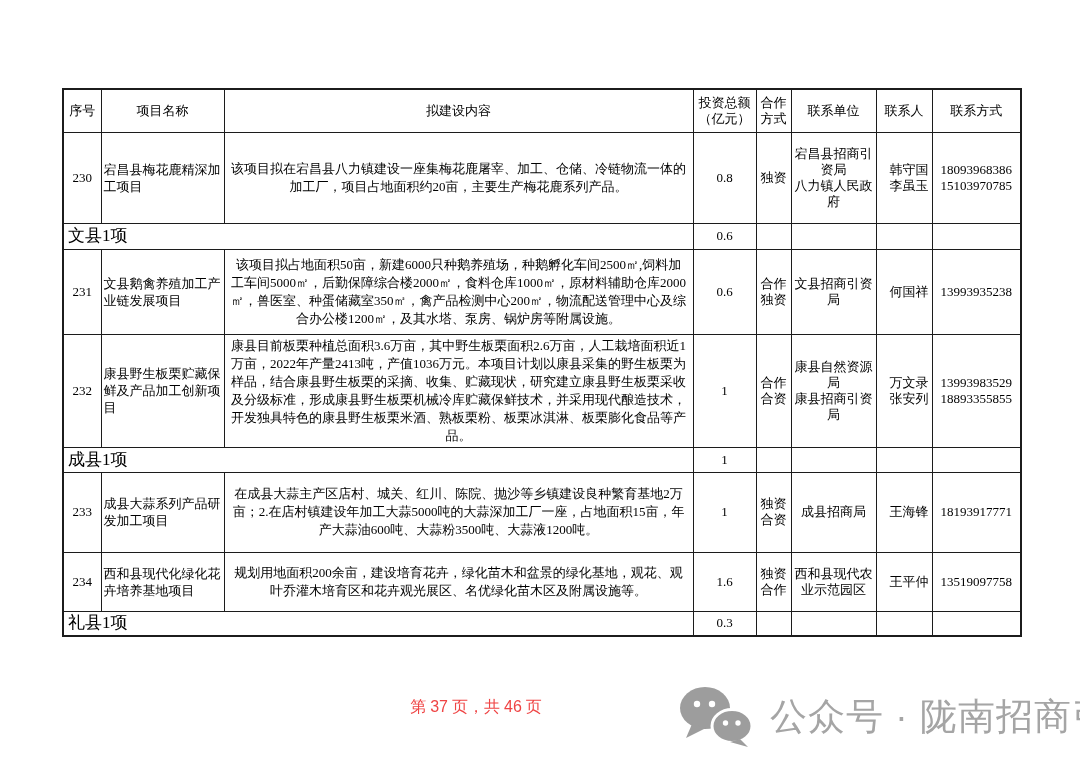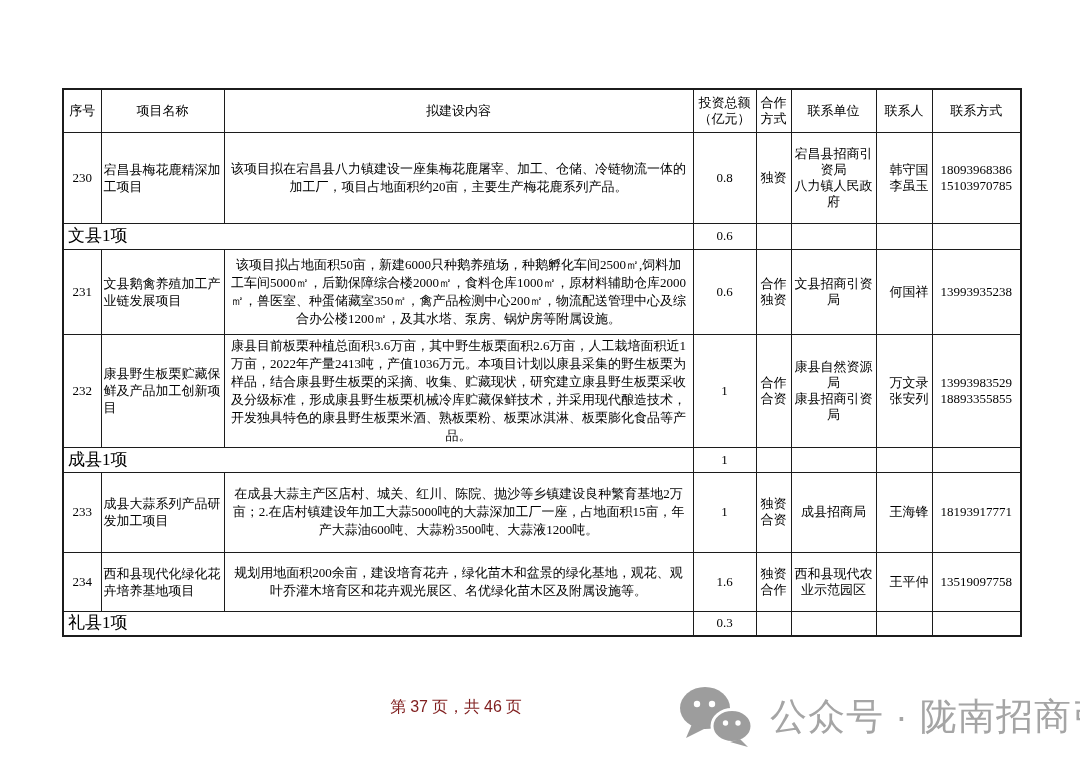--- a/index.html
+++ b/index.html
@@ -28,21 +28,21 @@
   td.c-content { text-align:center; padding:2px 5px; line-height:18px; }
   td.c-invest  { text-align:center; }
   td.c-coop    { text-align:center; padding:1px 1px; }
   td.c-unit    { text-align:center; padding:13px 2px; }
   td.c-person  { text-align:right; }
   td.c-phone   { text-align:center; padding:1px 1px;margin-left:35px; }
   tr.summary td.c-label { text-align:left; padding-left:4px; font-size:17px; }
 
   .page-footer {
     position:absolute; left:0; top:697px; width:912px;
-    text-align:center; font-size:16px; color:#7f1d1d;
+    text-align:center; font-size:16px; color:#ef4444;padding-left:20px;
   }
   .page-footer .num {
     font-family:"Liberation Sans","DejaVu Sans",sans-serif;
     font-size:16px;
   }
   .brand {
     position:absolute; left:678px; top:684px; height:66px;
     display:flex; align-items:center; gap:16px;
   }
   .brand-icon { width:76px; height:62px; flex:0 0 auto; }

